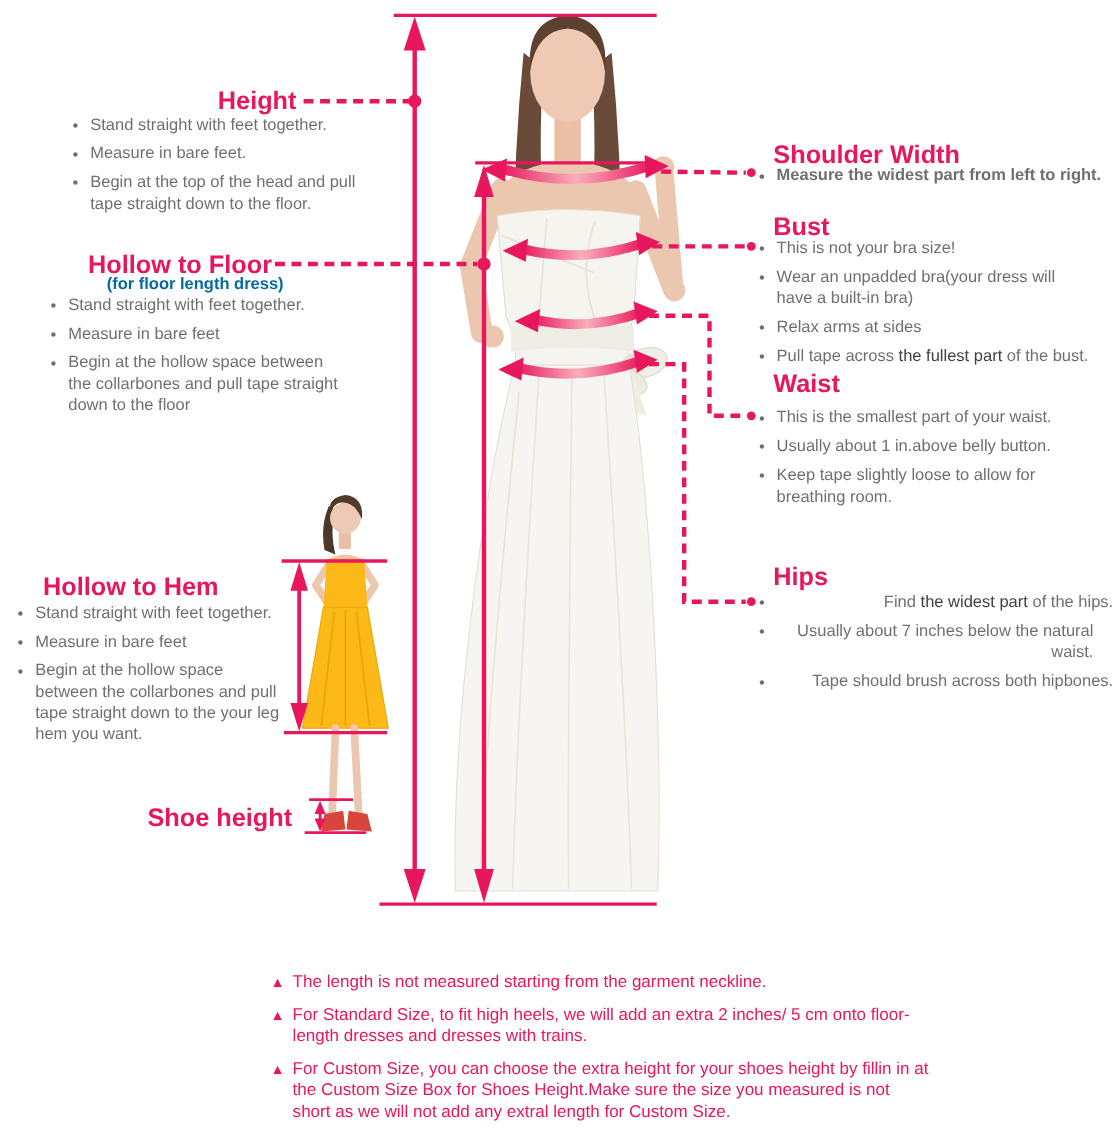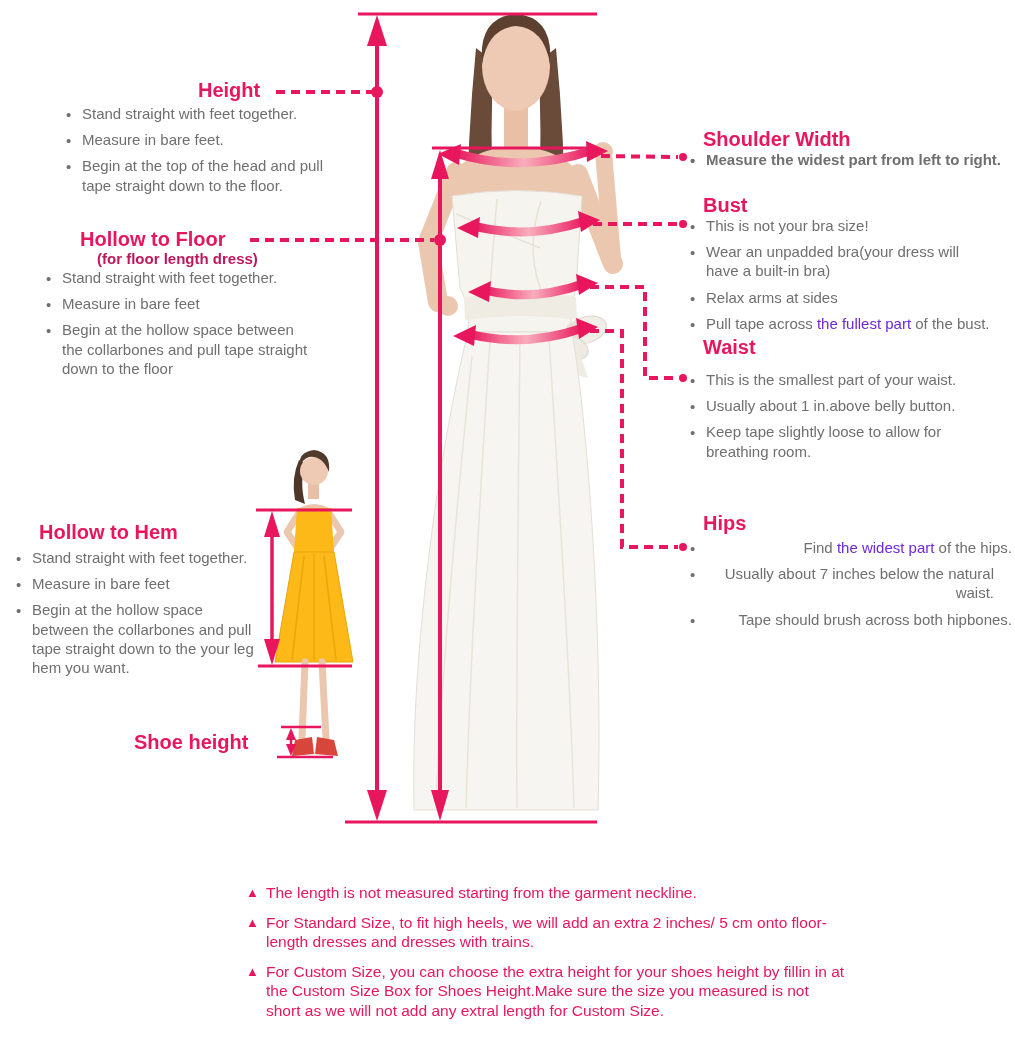--- a/index.html
+++ b/index.html
@@ -2,35 +2,35 @@
 <html><head>
 <meta charset="utf-8">
 <style>
   html,body{margin:0;padding:0;background:#ffffff;}
   #canvas{
     position:relative;width:1015px;height:1039px;background:#ffffff;overflow:hidden;
     font-family:"Liberation Sans","DejaVu Sans",sans-serif;
   }
   .abs{position:absolute;}
   .sec-title{
-    color:#e8175d;font-weight:bold;font-size:20px;line-height:1.1;white-space:nowrap;
+    color:#e8175d;font-weight:bold;font-size:23px;line-height:1.1;white-space:nowrap;
   }
   .sec-subtitle{
-    color:#be185d;font-weight:bold;font-size:15px;line-height:1.1;white-space:nowrap;
+    color:#0369a1;font-weight:bold;font-size:15px;line-height:1.1;white-space:nowrap;
   }
   ul.bullets{
     list-style:none;margin:0;padding:0;color:#6f6f6f;font-size:15px;line-height:1.28;
   }
   ul.bullets li{
     position:relative;padding-left:16px;margin-bottom:7px;
   }
   ul.bullets li::before{
     content:"\2022";position:absolute;left:0;top:1px;color:#6f6f6f;font-size:15px;
   }
-  .pink{color:#6d28d9;margin-top:28px;}
+  .pink{color:#404040;margin-top:28px;}
   
   #height-list li{max-width:252px;}
   #h2f-list li{max-width:252px;}
   #h2h-list li{max-width:228px;}
   #shoulder-list li{max-width:320px;}
   #bust-list li{max-width:285px;}
   #bust-list li:last-child{max-width:320px;}
   #waist-list li{max-width:300px;}
   #waist-list li:nth-child(4){max-width:262px;}
   #hips-list li{max-width:310px;text-align:right;}

